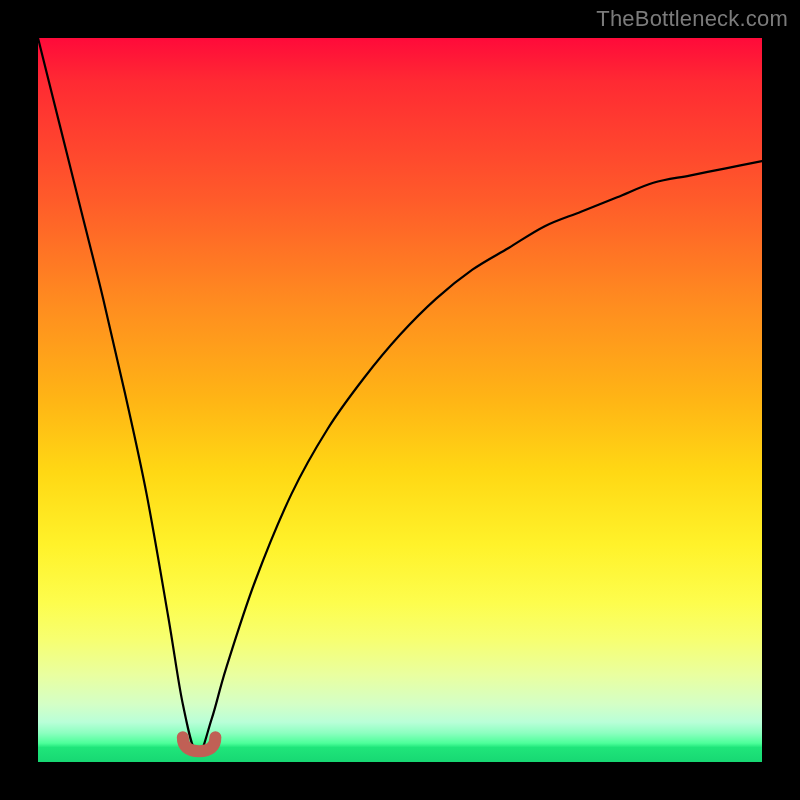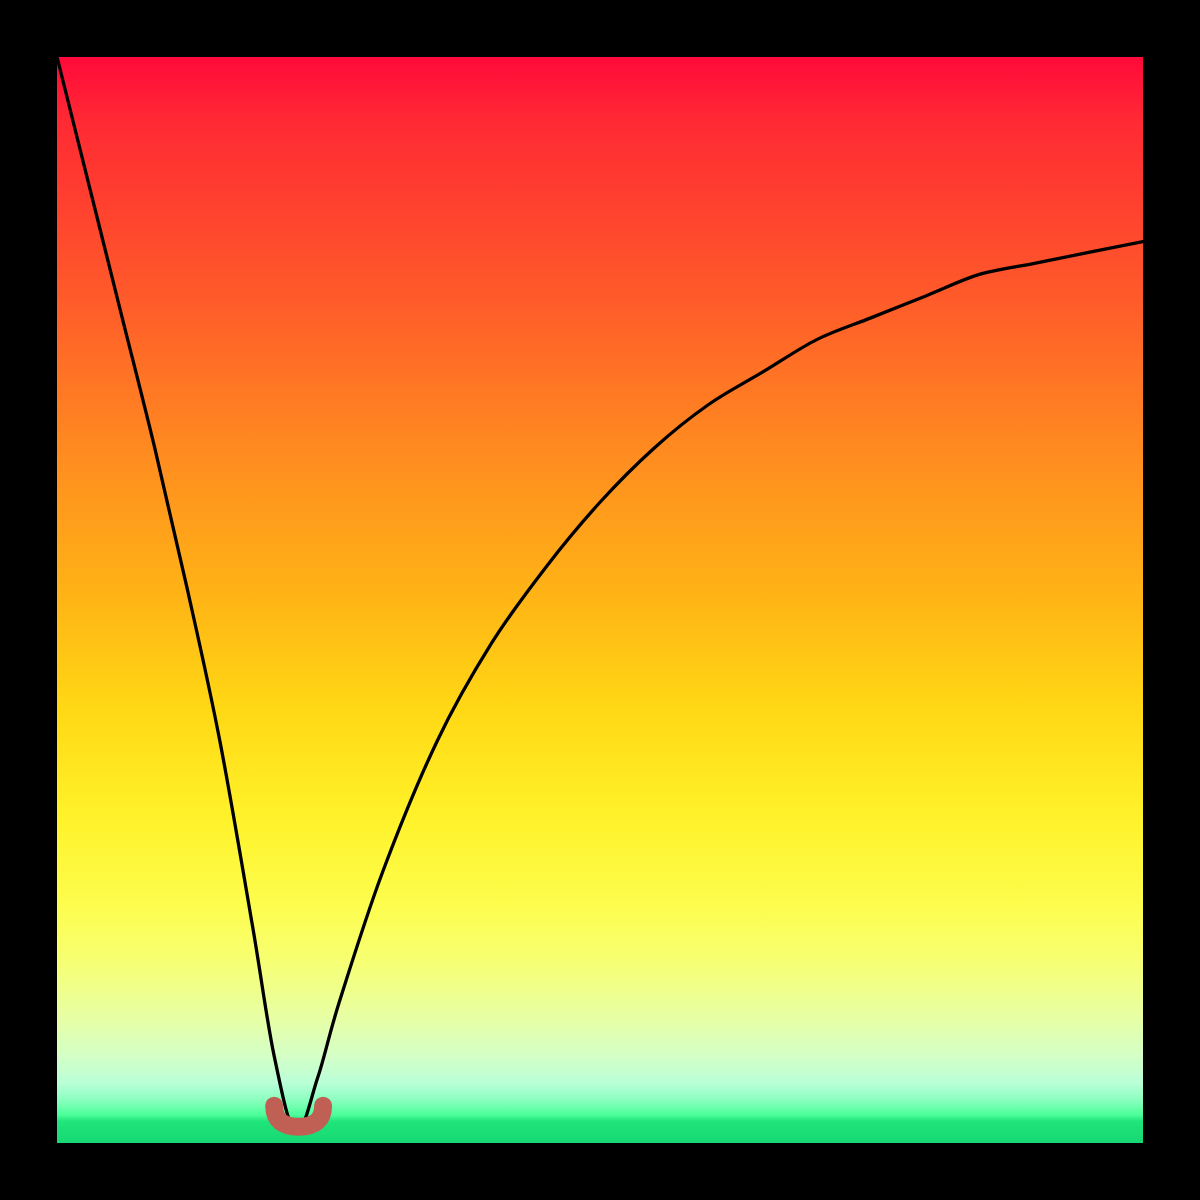--- a/index.html
+++ b/index.html
@@ -77,20 +77,21 @@
     font-size: 22px;
     letter-spacing: 0.2px;
     user-select: none;
   }
 </style>
 </head>
 <body>
 
 <div class="frame">
 
+  <div class="watermark">TheBottleneck.com</div>
 
   <div class="plot-area">
     <div class="gradient"></div>
 
     <svg class="curve-svg" viewBox="0 0 724 724" preserveAspectRatio="none">
       <path id="bottleneck-curve" class="curve" d="M 0.00 0.00 C 3.62 14.48, 14.48 57.92, 21.72 86.88 C 28.96 115.84, 36.20 144.80, 43.44 173.76 C 50.68 202.72, 57.92 230.47, 65.16 260.64 C 72.40 290.81, 79.64 322.18, 86.88 354.76 C 94.12 387.34, 101.36 418.71, 108.60 456.12 C 115.84 493.53, 124.29 544.21, 130.32 579.20 C 136.35 614.19, 139.97 643.15, 144.80 666.08 C 149.63 689.01, 154.45 714.35, 159.28 716.76 C 164.11 719.17, 168.93 695.04, 173.76 680.56 C 178.59 666.08, 181.00 652.81, 188.24 629.88 C 195.48 606.95, 206.34 571.96, 217.20 543.00 C 228.06 514.04, 241.33 481.46, 253.40 456.12 C 265.47 430.78, 277.53 410.27, 289.60 390.96 C 301.67 371.65, 313.73 355.97, 325.80 340.28 C 337.87 324.59, 349.93 310.11, 362.00 296.84 C 374.07 283.57, 386.13 271.50, 398.20 260.64 C 410.27 249.78, 422.33 240.13, 434.40 231.68 C 446.47 223.23, 458.53 217.20, 470.60 209.96 C 482.67 202.72, 494.73 194.27, 506.80 188.24 C 518.87 182.21, 530.93 178.59, 543.00 173.76 C 555.07 168.93, 567.13 164.11, 579.20 159.28 C 591.27 154.45, 603.33 148.42, 615.40 144.80 C 627.47 141.18, 639.53 139.97, 651.60 137.56 C 663.67 135.15, 675.73 132.73, 687.80 130.32 C 699.87 127.91, 717.97 124.29, 724.00 123.08"></path>
       <path id="dip-marker" class="dip-marker" d="M 144.80 699.14 Q 144.80 713.14 161.09 713.14 Q 177.38 713.14 177.38 699.14"></path>
     </svg>
   </div>
 

